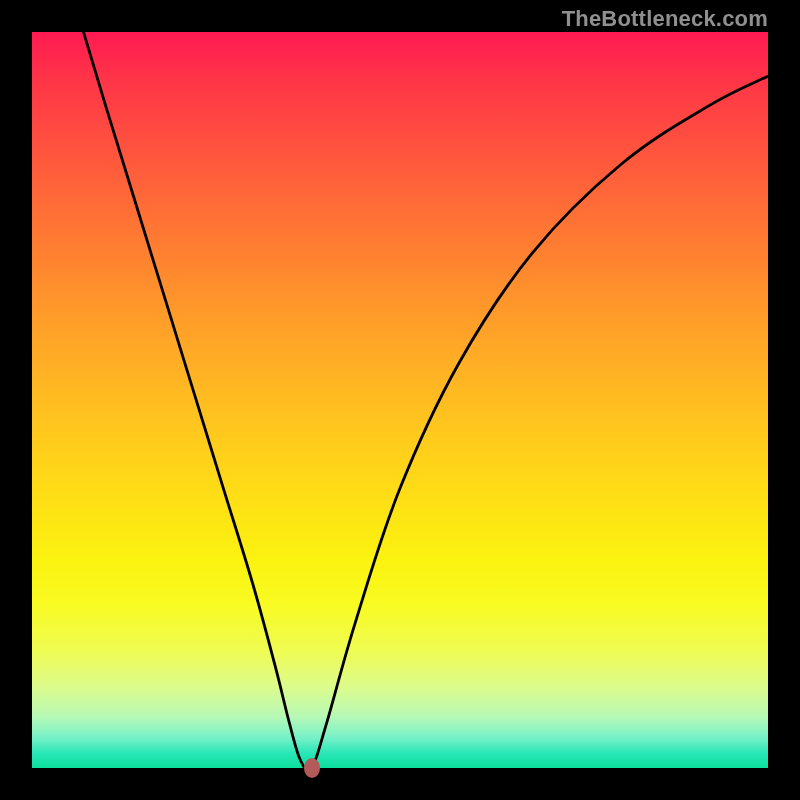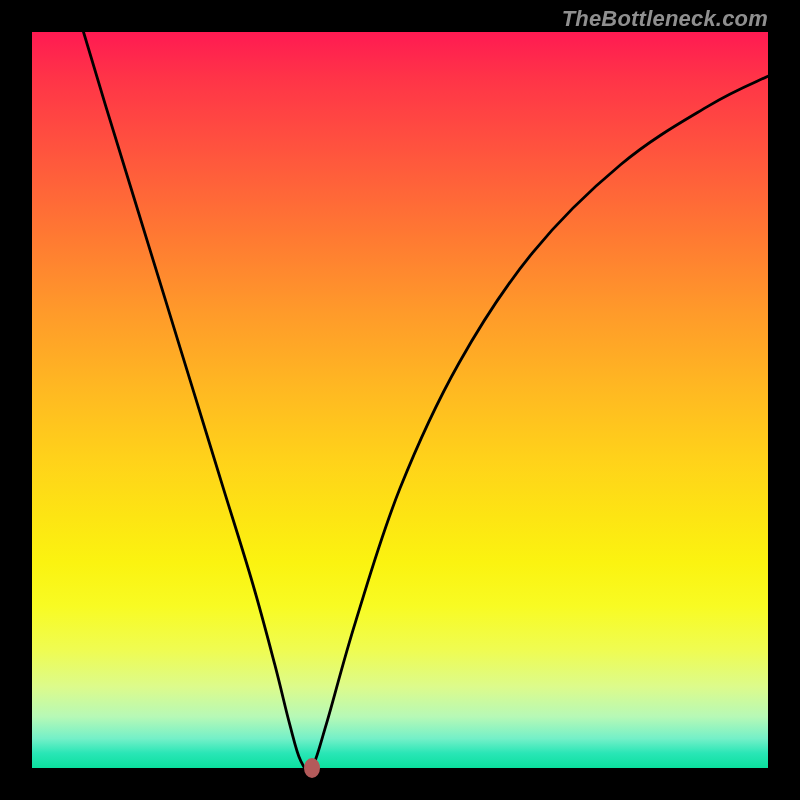--- a/index.html
+++ b/index.html
@@ -36,21 +36,20 @@
   }
   .watermark {
     position: absolute;
     right: 32px;
     top: 6px;
     font-family: Arial, Helvetica, sans-serif;
     font-size: 22px;
     font-weight: 600;
     color: #8f8f8f;
     letter-spacing: 0.2px;
-    font-style: italic;
   }
   svg.curve {
     position: absolute;
     left: 0; top: 0;
     width: 736px; height: 736px;
   }
   .marker {
     position: absolute;
     width: 16px;
     height: 20px;

